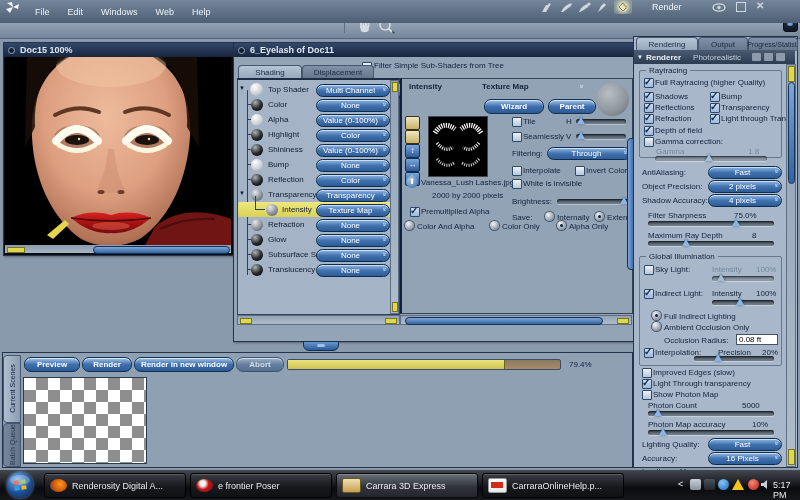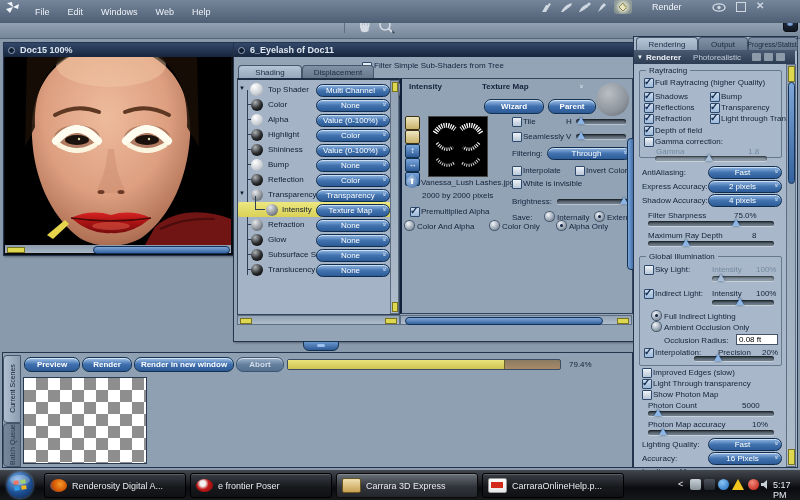--- a/index.html
+++ b/index.html
@@ -362,21 +362,21 @@
         <path d="M6,16 Q14,3 26,12" stroke="#fff" stroke-width="5" fill="none" stroke-dasharray="1.2,1.1"></path>
         <path d="M52,16 Q44,3 32,12" stroke="#fff" stroke-width="5" fill="none" stroke-dasharray="1.2,1.1"></path>
         <path d="M8,26 Q16,36 24,30" stroke="#e8e8e8" stroke-width="3.4" fill="none" stroke-dasharray="1.1,1.2"></path>
         <path d="M50,26 Q42,36 34,30" stroke="#e8e8e8" stroke-width="3.4" fill="none" stroke-dasharray="1.1,1.2"></path>
         <path d="M8,42 Q16,52 25,46" stroke="#d8d8d8" stroke-width="3" fill="none" stroke-dasharray="1,1.3"></path>
         <path d="M50,42 Q42,52 33,46" stroke="#d8d8d8" stroke-width="3" fill="none" stroke-dasharray="1,1.3"></path>
       </svg>
     </div>
     <span class="abs" style="left:4px;top:97px;width:12px;height:12px;border-radius:50%;background:radial-gradient(circle at 35% 30%,#aac4e4,#3868a4);color:#fff;font-size:8px;text-align:center;line-height:12px">⬆</span>
     <span class="abs lbl" style="left:19px;top:99px">Vanessa_Lush Lashes.jpg</span>
-    <span class="abs lbl" style="left:20px;top:112px">2000 by 2000 pixels</span>
+    <span class="abs lbl" style="left:30px;top:112px">2000 by 2000 pixels</span>
     <span class="cb on" style="left:8px;top:128px"></span>
     <span class="abs lbl" style="left:19px;top:128px">Premultiplied Alpha</span>
     <span class="rad" style="left:3px;top:142px"></span>
     <span class="abs lbl" style="left:15px;top:143px">Color And Alpha</span>
     <span class="rad" style="left:88px;top:142px"></span>
     <span class="abs lbl" style="left:100px;top:143px">Color Only</span>
     <span class="rad on" style="left:155px;top:142px"></span>
     <span class="abs lbl" style="left:167px;top:143px">Alpha Only</span>
 
     <span class="cb" style="left:110px;top:38px"></span>
@@ -470,21 +470,21 @@
     </div>
     <span class="sl dis" style="left:21px;top:92px;width:112px">
         <i class="th" style="left:48%"></i>
       </span>
 
     <span class="abs lbl" style="left:8px;top:104px">AntiAliasing:</span>
     <span class="dd" style="left:74px;top:102px;width:72px">
         <i>Fast</i>
         <b class="chev">»</b>
       </span>
-    <span class="abs lbl" style="left:8px;top:118px">Express Accuracy:</span>
+    <span class="abs lbl" style="left:8px;top:118px">Object Precision:</span>
     <span class="dd" style="left:74px;top:116px;width:72px">
         <i>2 pixels</i>
         <b class="chev">»</b>
       </span>
     <span class="abs lbl" style="left:8px;top:132px">Shadow Accuracy:</span>
     <span class="dd" style="left:74px;top:130px;width:72px">
         <i>4 pixels</i>
         <b class="chev">»</b>
       </span>
 

